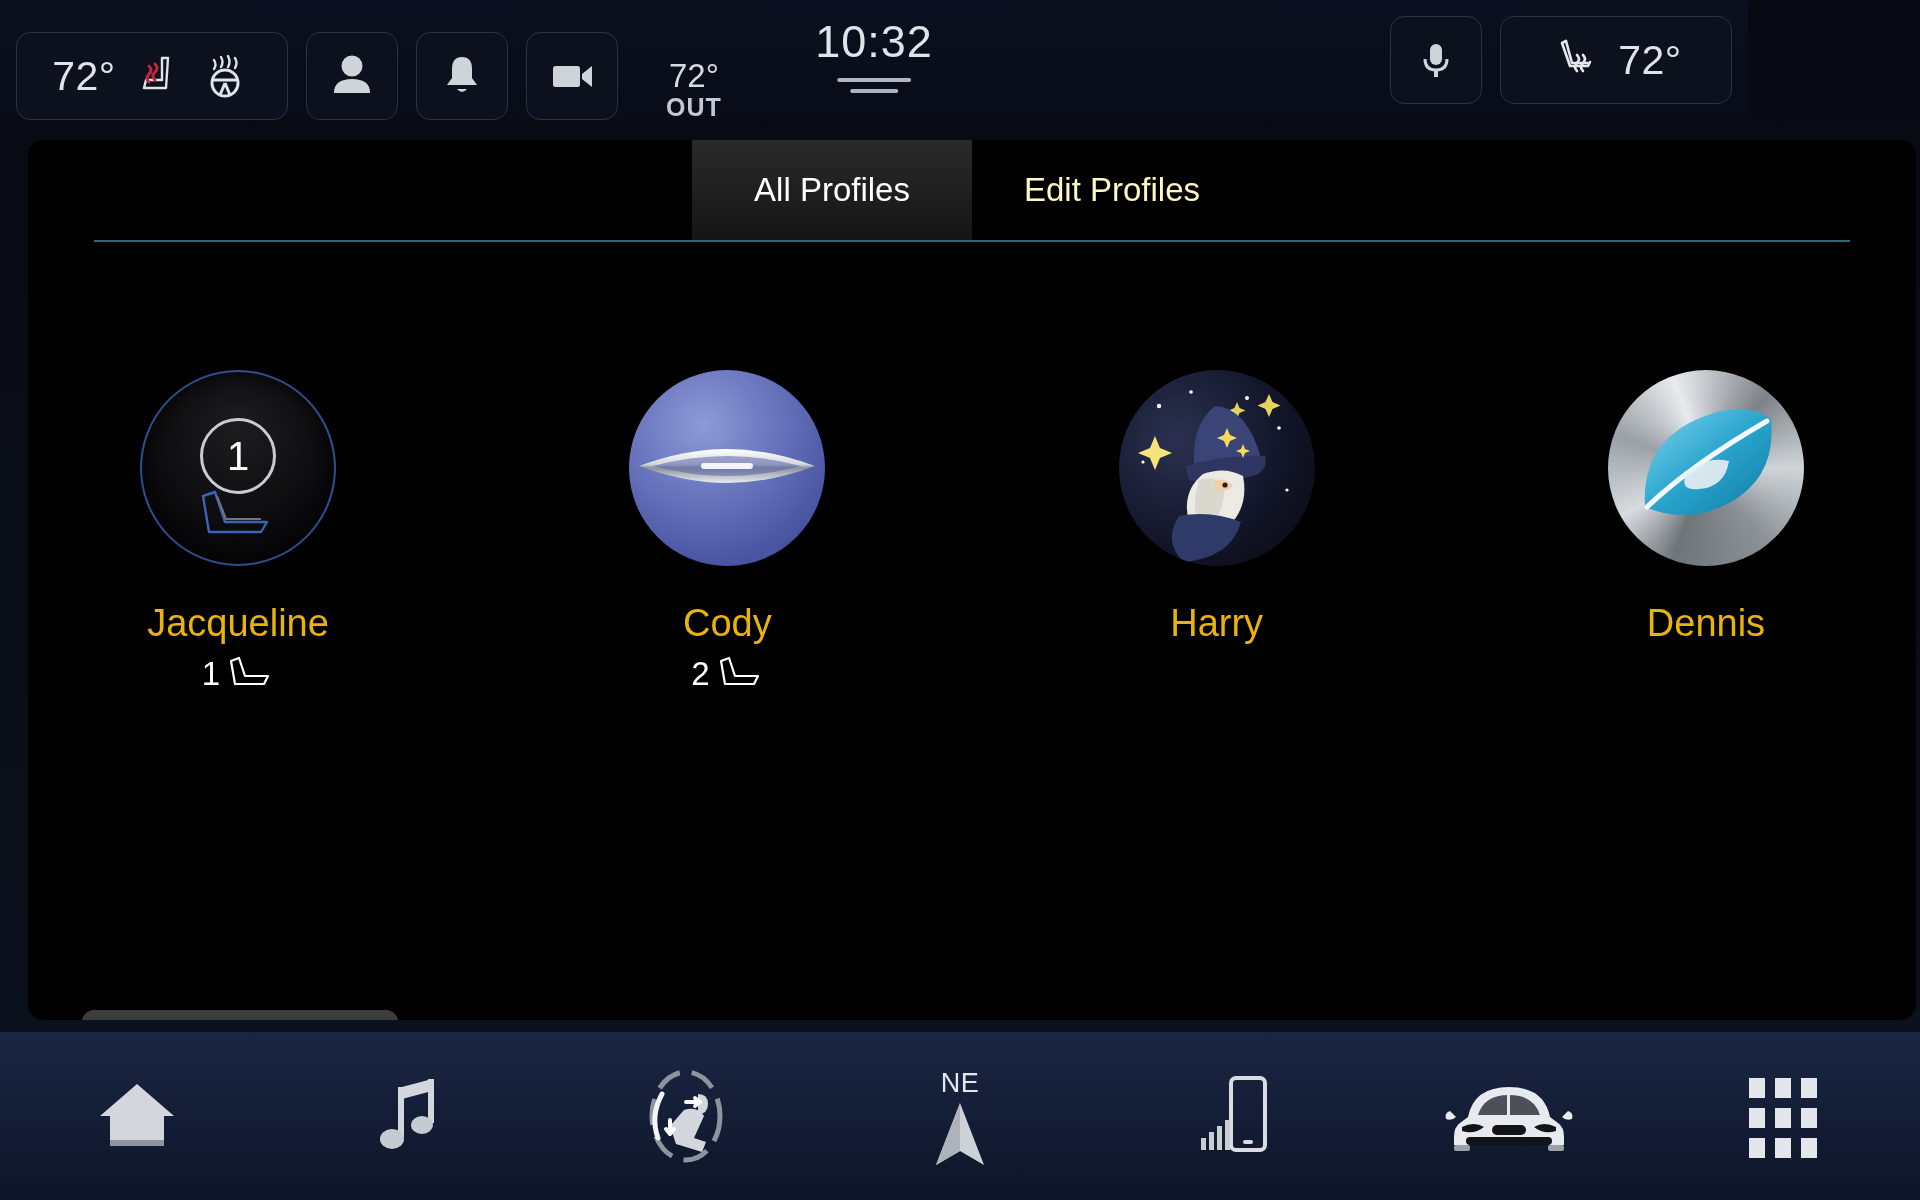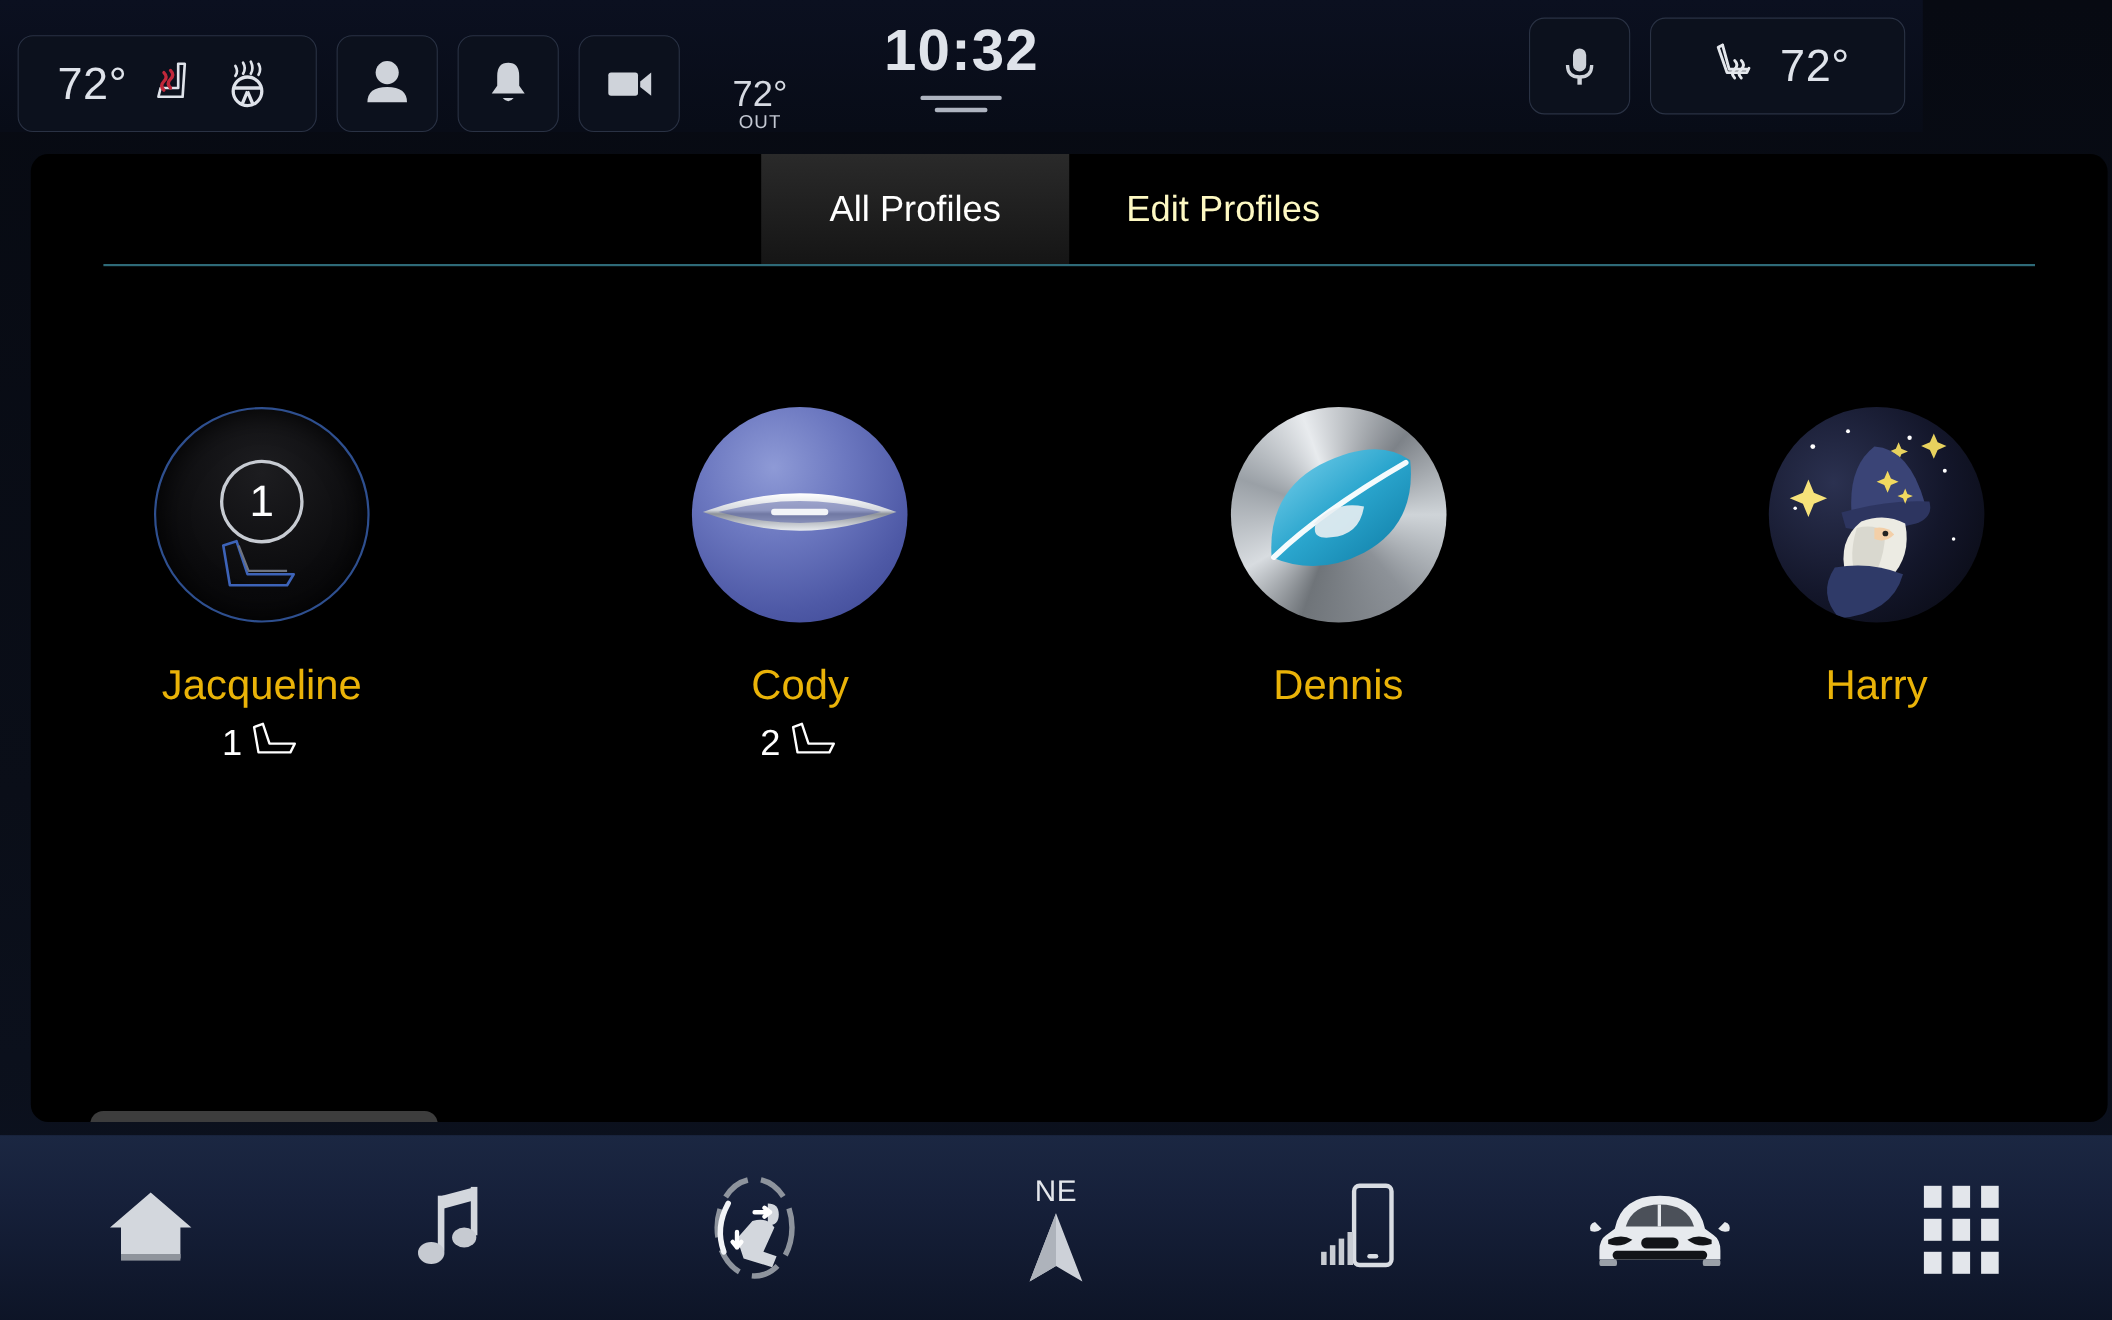--- a/index.html
+++ b/index.html
@@ -31,24 +31,24 @@
   }
   .tb-temp-left { margin-left: 16px; width: 272px; gap: 16px; padding: 0 14px; }
   .tb-square { width: 92px; margin-left: 18px; }
   .temp-txt { font-size: 41px; color: #dfe3ea; font-weight: 300; letter-spacing: 0.5px; }
   .icon-w { display:inline-flex; align-items:center; justify-content:center; }
 
   #outside-temp {
     margin-left: 48px; text-align: center; line-height: 1.05;
   }
   #outside-temp .ot-val { font-size: 33px; color: #d6dae2; font-weight: 300; }
-  #outside-temp .ot-lab { font-size: 17px; color: #c3c8d2; font-weight: 400; letter-spacing: 1px; }
+  #outside-temp .ot-lab { font-size: 25px; color: #c3c8d2; font-weight: 700; letter-spacing: 1px; }
 
   #clockwrap { position:absolute; left:50%; transform:translateX(-50%); top:16px; text-align:center; }
-  #clock { font-size: 53px; color: #dfe3ea; font-weight: 700; letter-spacing: 1px; }
+  #clock { font-size: 45px; color: #dfe3ea; font-weight: 400; letter-spacing: 1px; }
   .handle { margin: 10px auto 0; }
   .handle .h1 { width: 74px; height: 4px; background:#aeb4c0; border-radius:2px; margin:0 auto 7px; }
   .handle .h2 { width: 48px; height: 4px; background:#aeb4c0; border-radius:2px; margin:0 auto; }
 
   #tb-right { position:absolute; right:16px; top:16px; display:flex; align-items:center; gap:18px; }
   .tb-temp-right { width: 232px; gap: 14px; padding: 0 16px; }
 
   
   #panel {
     position: absolute; left: 28px; top: 140px;
@@ -308,40 +308,20 @@
         </div>
         <div class="pname">Cody</div>
         <div class="pseat">
           <span class="num">2</span>
           <span>
             <svg width="48" height="34" viewBox="0 0 48 34">
               <path d="M13 3 L19 21 L42 21 L38 29 L9 29 L5 6 Z" fill="none" stroke="#ffffff" stroke-width="2.2" stroke-linejoin="round"></path>
             </svg>
           </span>
         </div>
-      </div>
-
-      <div class="profile">
-        <div class="avatar av-leaf">
-          <span class="leaf">
-            <svg width="150" height="118" viewBox="0 0 150 118">
-              <defs>
-                <linearGradient id="leafg" x1="0" y1="0" x2="1" y2="1">
-                  <stop offset="0%" stop-color="#7fd4ef"></stop>
-                  <stop offset="50%" stop-color="#2aa5cd"></stop>
-                  <stop offset="100%" stop-color="#0d7aa3"></stop>
-                </linearGradient>
-              </defs>
-              <path d="M14 100 Q10 42 58 16 Q110 -10 140 12 Q146 70 98 96 Q56 118 14 100 Z" fill="url(#leafg)"></path>
-              <path d="M16 100 Q60 58 136 14" fill="none" stroke="#ffffff" stroke-width="5" stroke-linecap="round" opacity="0.95"></path>
-              <path d="M52 70 q20-22 46-16 q-4 26-30 28 q-18 2 -14-12 Z" fill="#e9eef2" opacity="0.9"></path>
-            </svg>
-          </span>
-        </div>
-        <div class="pname">Dennis</div>
       </div>
 
       <div class="profile">
         <div class="avatar av-wizard">
           <svg width="196" height="196" viewBox="0 0 196 196">
             <circle cx="40" cy="36" r="2.2" fill="#fff"></circle>
             <circle cx="72" cy="22" r="1.8" fill="#fff"></circle>
             <circle cx="128" cy="28" r="2" fill="#fff"></circle>
             <circle cx="160" cy="58" r="1.8" fill="#fff"></circle>
             <circle cx="24" cy="92" r="1.6" fill="#fff"></circle>
@@ -356,20 +336,40 @@
             <path d="M84 104 q22-8 40 2 q6 30 -14 50 q-24 18 -40 -4 q-8 -30 14 -48 Z" fill="#ecebe3"></path>
             <path d="M80 110 q16 -4 26 4 q-2 38 -22 50 q-14 -22 -4 -54 Z" fill="#d9d8cf"></path>
             <path d="M60 146 q32 -6 62 6 q-10 36 -58 40 q-20 -22 -4 -46 Z" fill="#2f3a68"></path>
             <path d="M96 110 q12 -2 18 6 q-8 8 -18 4 Z" fill="#f3cfa8"></path>
             <circle cx="106" cy="115" r="2.6" fill="#222"></circle>
           </svg>
         </div>
         <div class="pname">Harry</div>
       </div>
 
+      <div class="profile">
+        <div class="avatar av-leaf">
+          <span class="leaf">
+            <svg width="150" height="118" viewBox="0 0 150 118">
+              <defs>
+                <linearGradient id="leafg" x1="0" y1="0" x2="1" y2="1">
+                  <stop offset="0%" stop-color="#7fd4ef"></stop>
+                  <stop offset="50%" stop-color="#2aa5cd"></stop>
+                  <stop offset="100%" stop-color="#0d7aa3"></stop>
+                </linearGradient>
+              </defs>
+              <path d="M14 100 Q10 42 58 16 Q110 -10 140 12 Q146 70 98 96 Q56 118 14 100 Z" fill="url(#leafg)"></path>
+              <path d="M16 100 Q60 58 136 14" fill="none" stroke="#ffffff" stroke-width="5" stroke-linecap="round" opacity="0.95"></path>
+              <path d="M52 70 q20-22 46-16 q-4 26-30 28 q-18 2 -14-12 Z" fill="#e9eef2" opacity="0.9"></path>
+            </svg>
+          </span>
+        </div>
+        <div class="pname">Dennis</div>
+      </div>
+
 
     </div>
 
     <div id="valet-mode">
       
     </div>
 
   </div>
 
   <div id="bottomnav">

